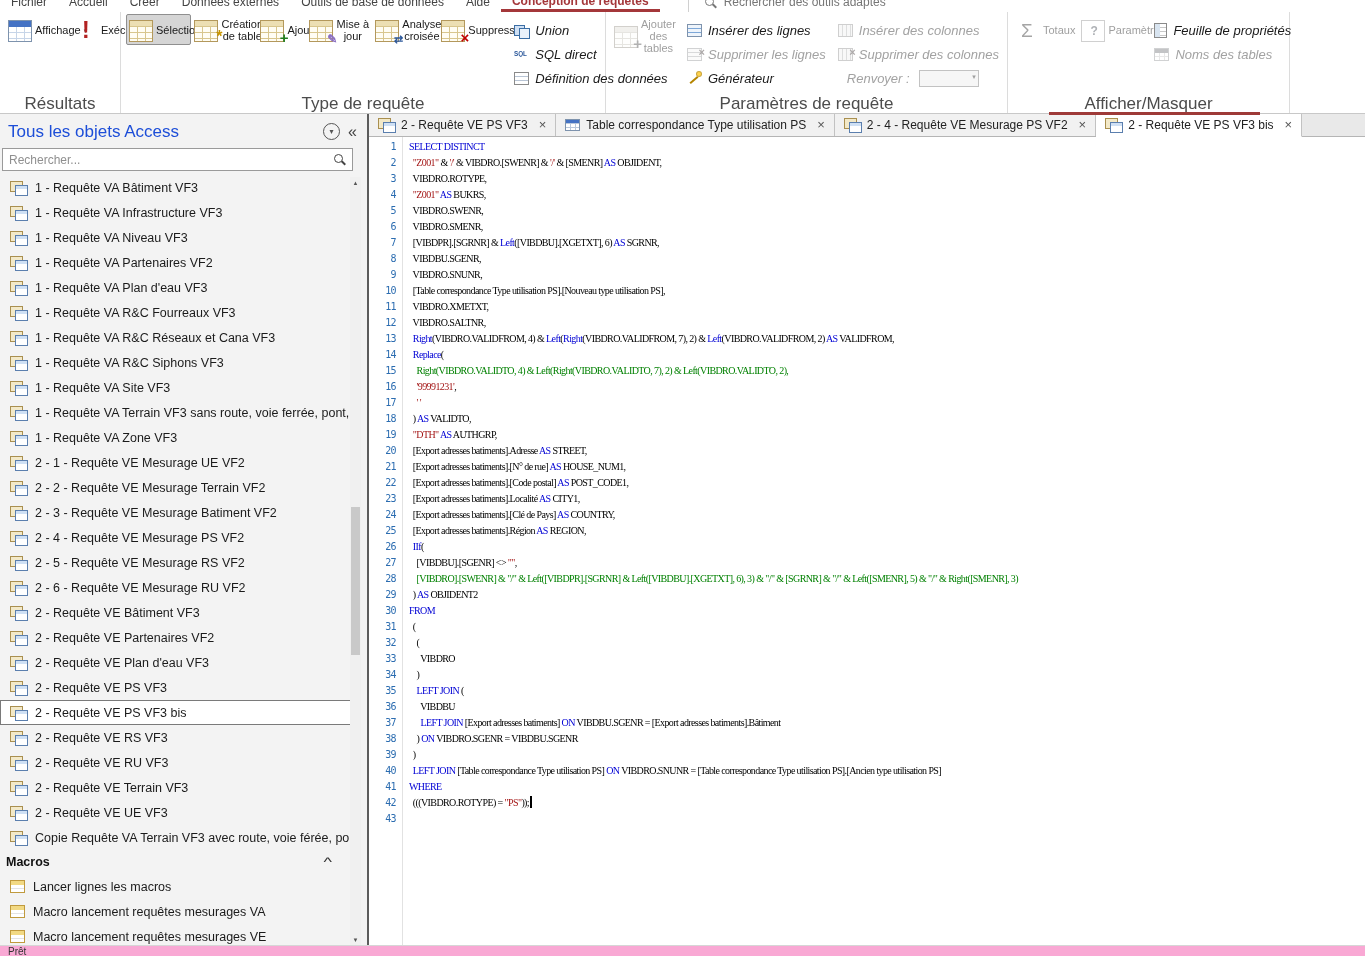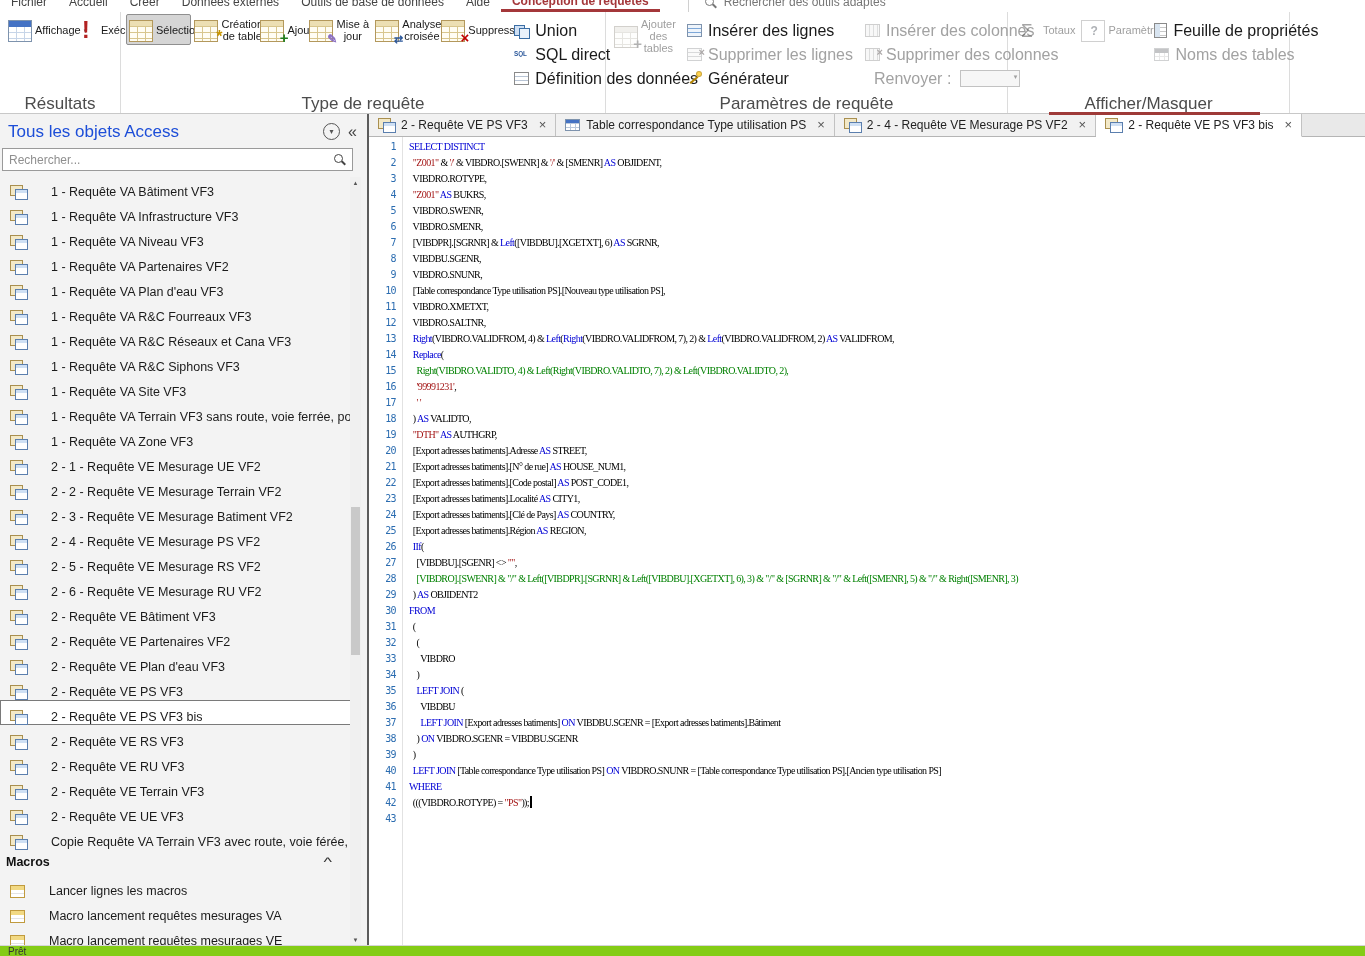--- a/index.html
+++ b/index.html
@@ -27,21 +27,21 @@
   .bigrow{display:flex;align-items:stretch;}
   .bigbtn{min-width:44px;max-width:66px;padding:3px 2px 2px;display:flex;align-items:center;gap:3px;border:1px solid transparent;border-radius:2px;}
   .bigbtn.selected{background:#d5d5d5;border-color:#8f8f8f;}
   .blabel{font-size:11px;line-height:12px;text-align:center;color:#1a1a1a;}
   .bigbtn.disabled .blabel{color:#9f9f9f;}
   .bigbtn.disabled .bicon{opacity:.45;filter:grayscale(85%);}
   .bchev{font-size:7px;color:#555;line-height:5px;}
   .bicon{width:24px;height:22px;flex:none;margin-top:2px;position:relative;display:inline-block;}
   .smallcol{display:flex;flex-direction:column;gap:5px;padding:7px 2px 0 6px;}
   .smallbtn{display:flex;align-items:center;gap:6px;height:19px;white-space:nowrap;}
-  .slabel{font-size:16px;color:#1a1a1a;}
+  .slabel{font-size:13px;color:#1a1a1a;font-style:italic;}
   .smallbtn.disabled .slabel{color:#a2a2a2;}
   .smallbtn.disabled .sicon{opacity:.4;filter:grayscale(95%);}
   .sicon{width:15px;height:13px;flex:none;position:relative;display:inline-block;}
   .combo{width:60px;height:17px;border:1px solid #c2c2c2;background:#f6f6f6;margin-left:3px;position:relative;display:inline-block;}
   .cchev{position:absolute;right:2px;top:2px;font-size:7px;color:#a0a0a0;}
 
   
   .icon-view{border:1px solid #7e93ad;background-color:#fff;background-image:
     linear-gradient(to bottom,#4472c4 0 6px,transparent 6px),
     repeating-linear-gradient(to bottom,transparent 0 5px,#c7d5e8 5px 6px),
@@ -94,21 +94,21 @@
 
   
   .sidebar{width:369px;flex:none;background:#f3f3f3;border-right:2px solid #5c5c5c;display:flex;flex-direction:column;position:relative;overflow:hidden;}
   .sb-header{height:33px;display:flex;align-items:center;padding:2px 10px 0 8px;gap:8px;flex:none;}
   .sb-title{font-size:17px;color:#1d4ed8;flex:1;white-space:nowrap;overflow:hidden;}
   .sb-menu{width:17px;height:17px;border:1px solid #555;border-radius:50%;display:flex;align-items:center;justify-content:center;font-size:8px;color:#555;flex:none;}
   .sb-collapse{font-size:16px;color:#444;flex:none;}
   .sb-search{height:23px;margin:1px 14px 4px 2px;background:#fff;border:1px solid #9a9a9a;display:flex;align-items:center;padding:0 6px;gap:6px;flex:none;}
   .sb-search-input{flex:1;color:#8f8f8f;font-size:12px;white-space:nowrap;overflow:hidden;}
   .navlist{flex:1;overflow:hidden;}
-  .navitem{height:25px;display:flex;align-items:flex-end;gap:24px;padding-left:9px;margin-right:16px;border:1px solid transparent;}
+  .navitem{height:25px;display:flex;align-items:center;gap:8px;padding-left:9px;margin-right:16px;border:1px solid transparent;}
   .nlabel{font-size:12.5px;white-space:nowrap;overflow:hidden;color:#1b1b1b;}
   .navitem.selected{background:#fff;border-color:#7a7a7a;}
   .navgroup{height:24px;display:flex;align-items:center;justify-content:space-between;padding:0 36px 0 6px;font-weight:bold;font-size:12.5px;color:#111;}
   .gchev{font-weight:normal;color:#333;transform:scale(1.5,1);font-size:12px;}
   .qicon{width:17px;height:14px;position:relative;flex:none;display:inline-block;}
   .qicon::before{content:"";position:absolute;left:0;top:0;width:11px;height:9px;border:1px solid #a98f4f;background:#f3e9c8;}
   .qicon::after{content:"";position:absolute;left:5px;top:4px;width:11px;height:9px;border:1px solid #5b7fae;background:linear-gradient(#cfe0f4 0 3px,#fff 3px);}
   .micon{width:15px;height:13px;flex:none;display:inline-block;border:1px solid #c09a3e;background-color:#fff;background-image:linear-gradient(to bottom,#f2d983 0 4px,transparent 4px),repeating-linear-gradient(to bottom,transparent 0 3px,#e3e3e3 3px 4px);}
   .ticon{width:15px;height:12px;flex:none;display:inline-block;border:1px solid #7e93ad;background-color:#fff;background-image:
     linear-gradient(to bottom,#4472c4 0 3px,transparent 3px),
@@ -135,21 +135,21 @@
   .lnum{height:16px;}
   .codearea{flex:1;padding:2px 0 0 6px;overflow:hidden;font-family:Liberation Serif, serif;}
   .cline{height:16px;white-space:pre;}
   .c-k{color:#0000d4;}
   .c-s{color:#a31515;}
   .c-g{color:#008000;}
   .c-t{color:#000;}
   .caret{display:inline-block;width:1.5px;height:12px;background:#000;vertical-align:-2px;margin-left:1px;}
 
   
-  .statusbar{height:11px;background:#84cc16;border-top:1px solid #d6d6d6;overflow:hidden;padding-left:8px;font-size:10px;color:#333;line-height:12px;flex:none;}
+  .statusbar{height:11px;background:#f9a8d4;border-top:1px solid #d6d6d6;overflow:hidden;padding-left:8px;font-size:10px;color:#333;line-height:12px;flex:none;}
 </style>
 </head>
 <body>
 
 <div class="app">
 
   <div class="rtabstrip">
     <div class="rtablist">
         <div class="rtab">Fichier</div>
         <div class="rtab">Accueil</div>

